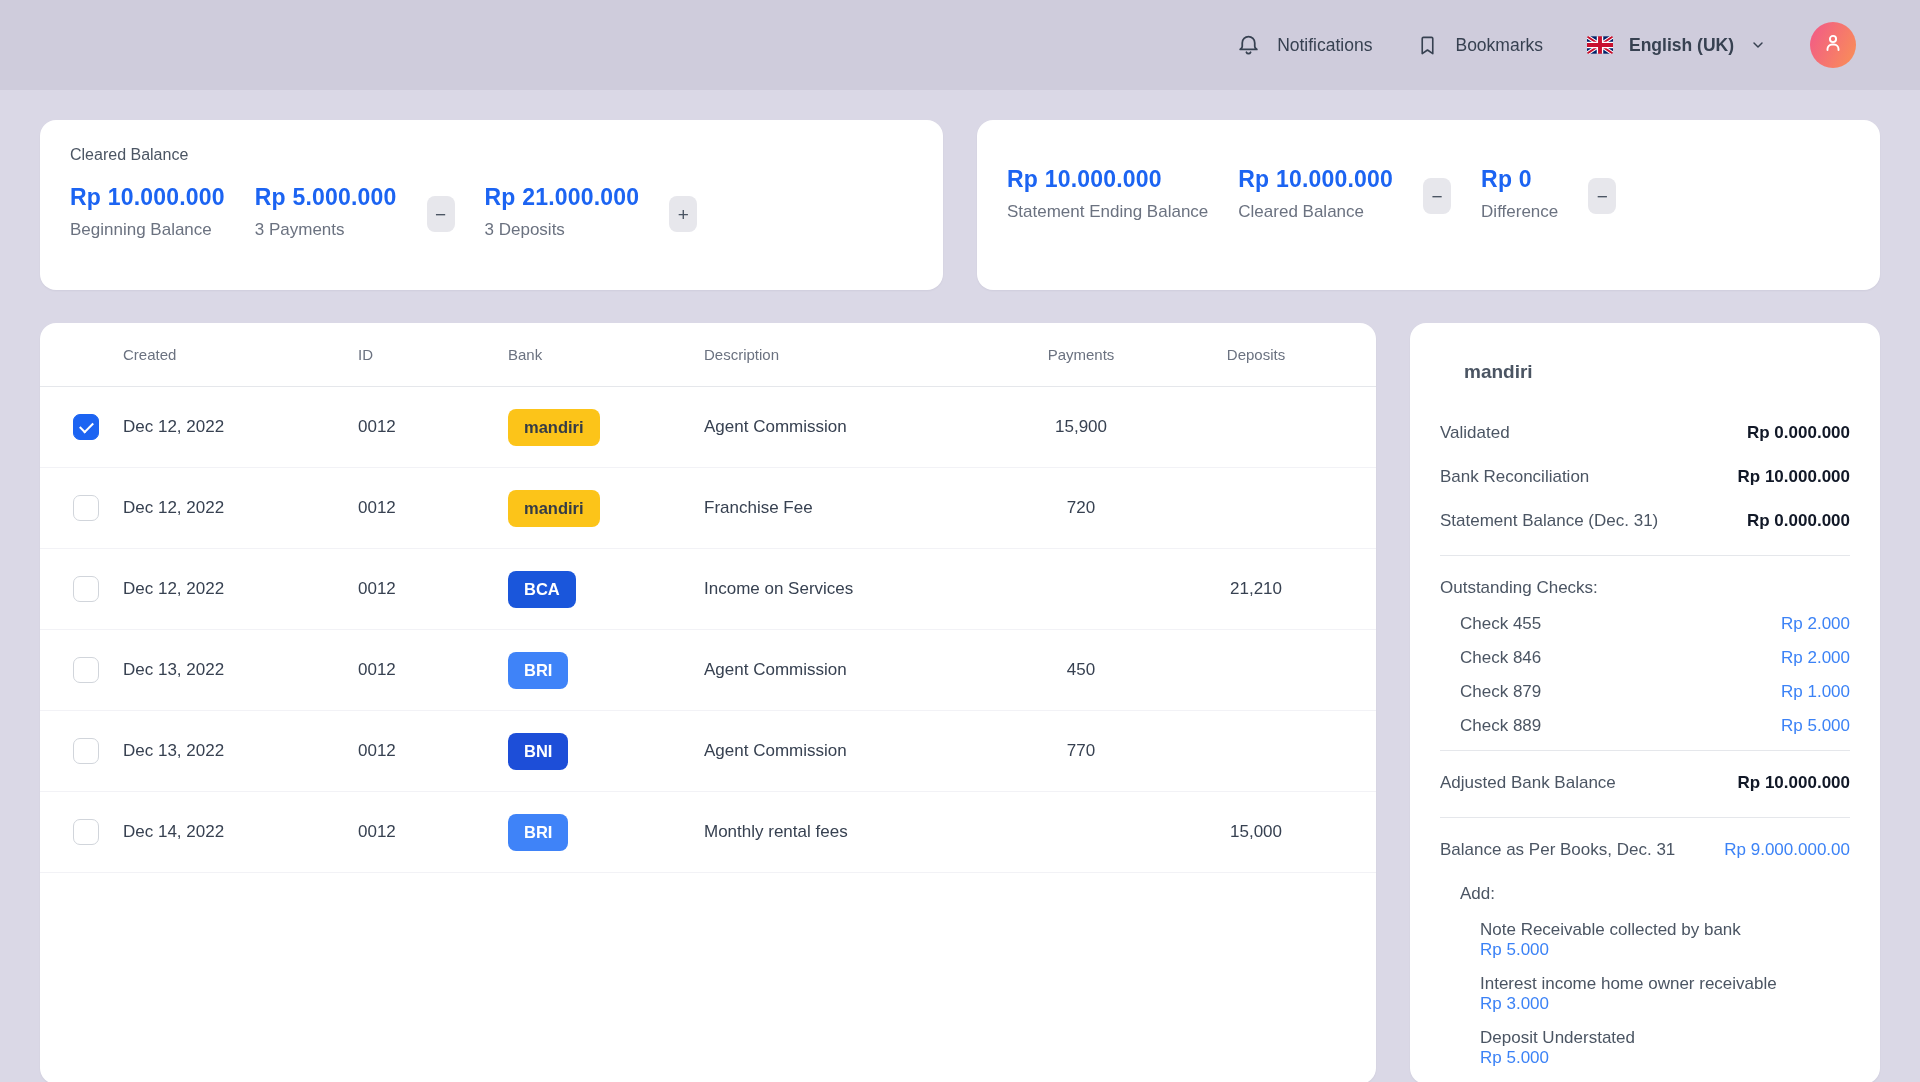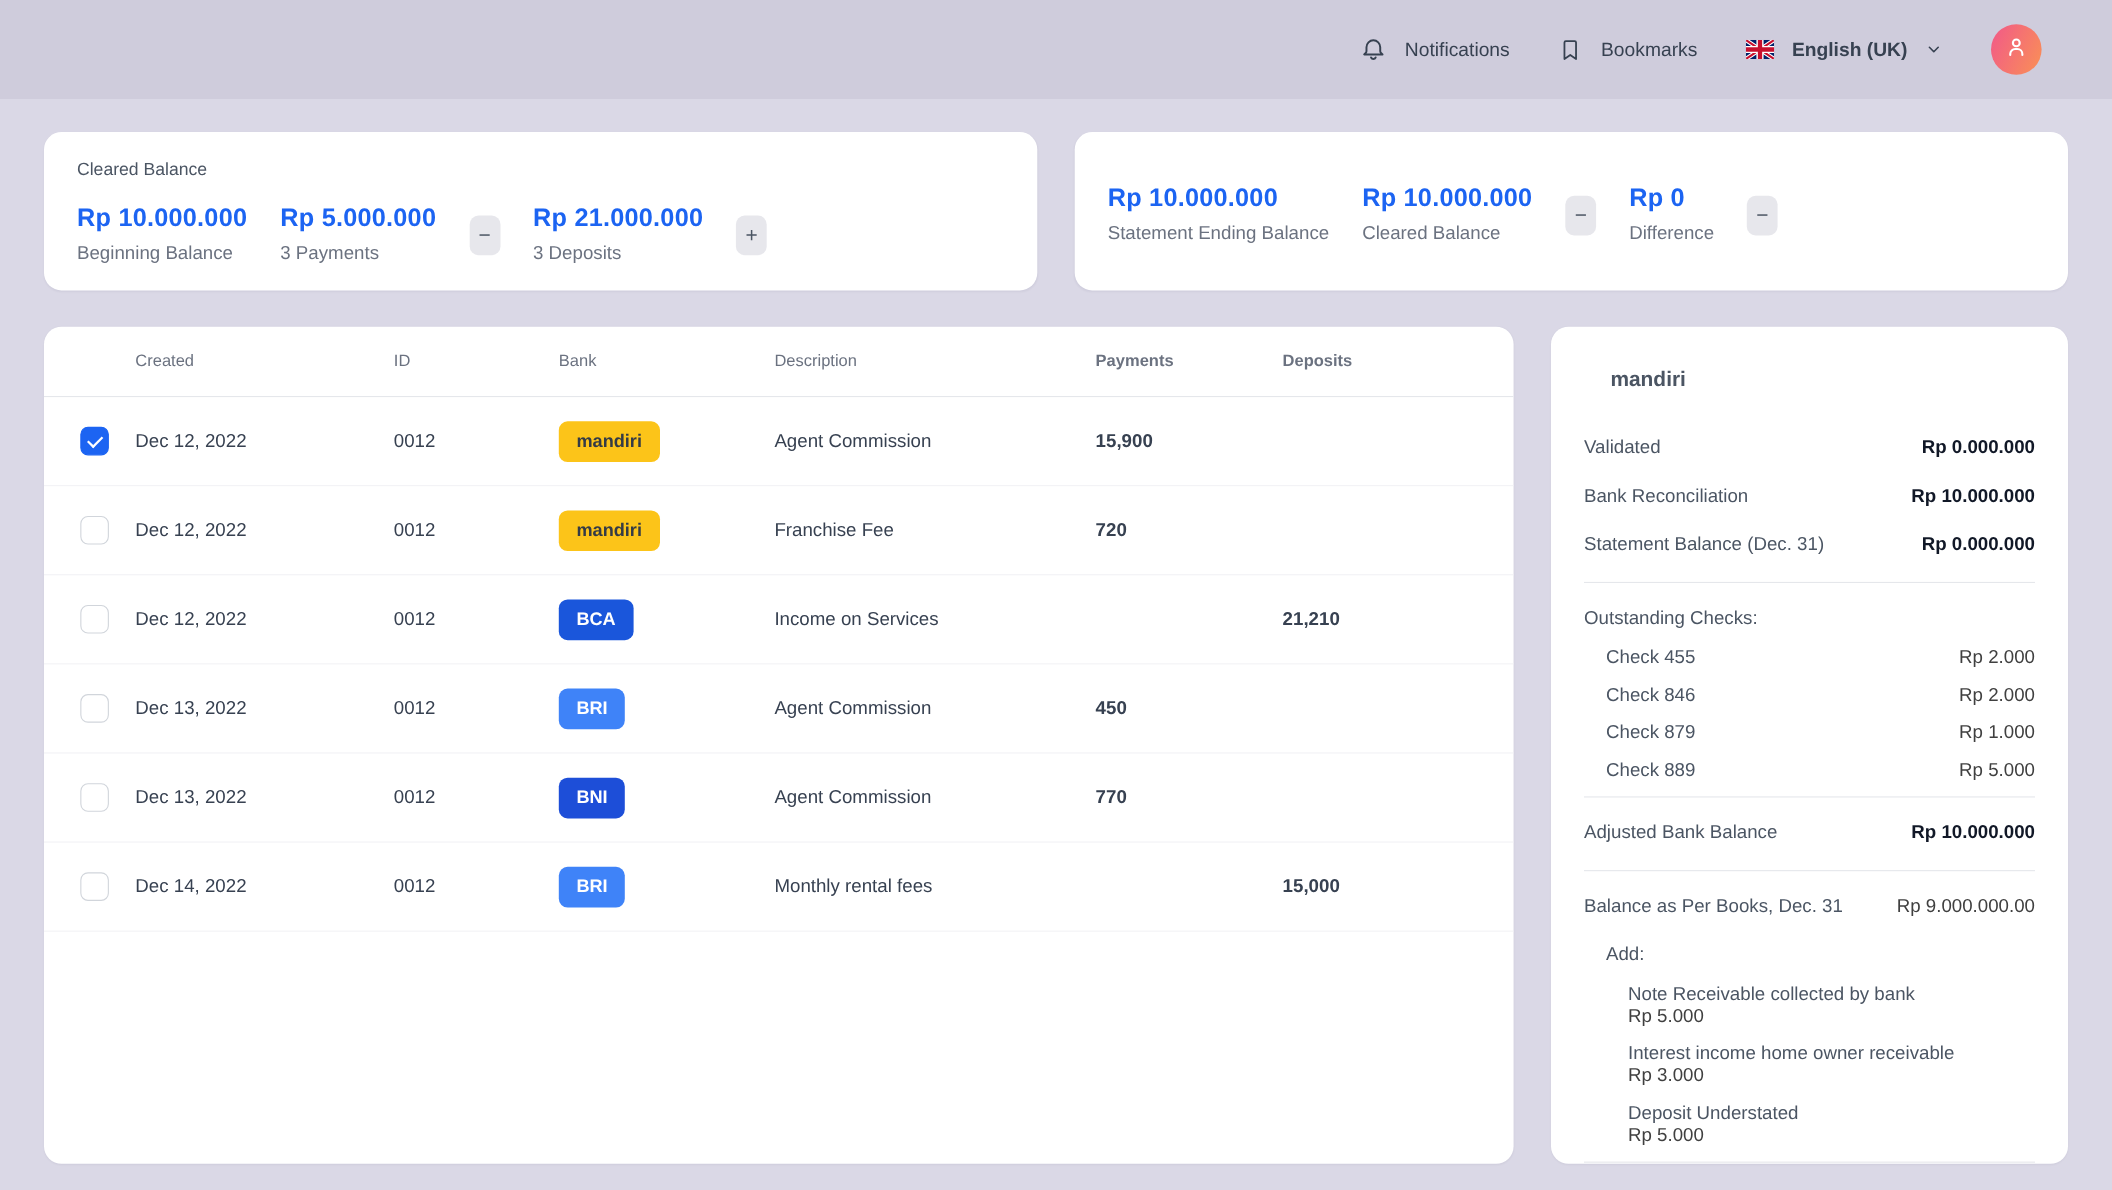--- a/index.html
+++ b/index.html
@@ -24,21 +24,21 @@
   .lang-label { font-weight:600; }
   .avatar {
     width:46px; height:46px; border-radius:50%;
     background:linear-gradient(115deg,#f25e84 10%,#f98e58 95%);
     display:flex; align-items:center; justify-content:center; cursor:pointer;
   }
   
   .main { padding:0 40px; }
   .cards-row { margin-top:30px; display:flex; gap:34px; }
   .stat-card {
-    flex:1; height:144px; background:#fff; border-radius:16px;
+    flex:1; height:170px; background:#fff; border-radius:16px;
     padding:26px 30px; box-shadow:0 1px 2px rgba(27,25,60,.05);
   }
   .stat-card h3 { font-size:16px; font-weight:400; color:#4b5563; }
   .stats { display:flex; align-items:flex-start; gap:30px; margin-top:20px; }
   .stat .stat-value { font-size:23px; font-weight:700; color:var(--accent,#1c64f2); letter-spacing:.2px; }
   .stat .stat-label { font-size:17px; color:#6b7280; margin-top:9px; }
   .op-btn {
     width:28px; height:36px; margin-top:12px; border:none; cursor:pointer;
     background:#e7e7ec; color:#4b5563; border-radius:8px;
     font-size:19px; line-height:1; display:flex; align-items:center; justify-content:center;
@@ -50,21 +50,21 @@
     flex:1; background:#fff; border-radius:16px; overflow:hidden;
     box-shadow:0 1px 2px rgba(27,25,60,.05);
   }
   .tgrid {
     display:grid;
     grid-template-columns:83px 235px 150px 196px 1fr 170px 180px;
     align-items:center; padding-right:30px;
   }
   .thead { height:64px; color:#6b7280; font-size:15px; border-bottom:1px solid #e5e7eb; }
   .trow { height:81px; font-size:17px; color:#374151; border-bottom:1px solid #f2f2f6; cursor:pointer; }
-  .num { text-align:left;font-weight:bold; }
+  .num { text-align:center; }
   .checkbox {
     width:26px; height:26px; margin-left:33px; border-radius:7px;
     border:1.5px solid #d1d5db; background:#fff; cursor:pointer;
     display:flex; align-items:center; justify-content:center;
   }
   .checkbox.checked { background:var(--accent,#1c64f2); border-color:var(--accent,#1c64f2); }
   .checkbox.checked::after {
     content:""; width:11px; height:6px; margin-top:-3px;
     border-left:2.5px solid #fff; border-bottom:2.5px solid #fff;
     transform:rotate(-45deg); display:block;
@@ -78,21 +78,21 @@
     width:470px; background:#fff; border-radius:16px; overflow:hidden;
     padding:26px 30px; box-shadow:0 1px 2px rgba(27,25,60,.05);
     font-size:17px; color:#4b5563;
   }
   .summary-badge {
     display:inline-block; padding:12px 24px; border-radius:10px;
     font-size:19px; font-weight:700; margin-bottom:28px;
   }
   .srow { display:flex; justify-content:space-between; margin-bottom:24px; }
   .srow .val-b { font-weight:700; color:#111827; }
-  .srow .val { color:#404040; }
+  .srow .val { color:#3b82f6; }
   .indent1 { padding-left:20px; }
   .indent2 { padding-left:40px;flex-direction:column; }
   .srow.tight { margin-bottom:14px; }
   .sec-title { margin-bottom:16px; }
   .sep { border:none; border-top:1px solid #e5e7eb; margin:0 0 22px; }
 </style>
 </head>
 <body>
 
 <header class="navbar">

